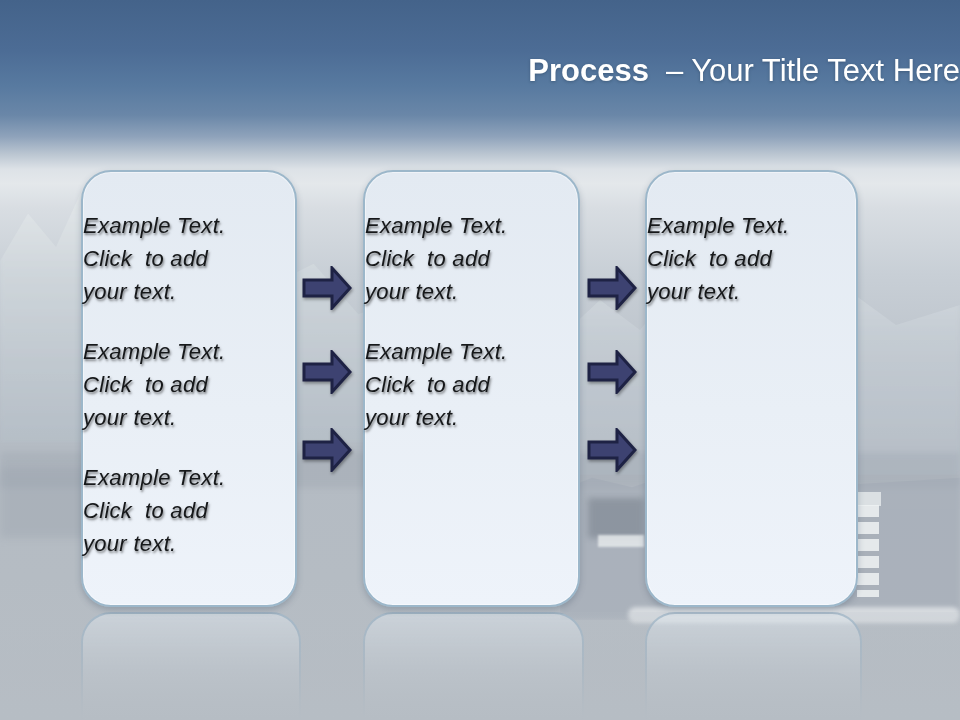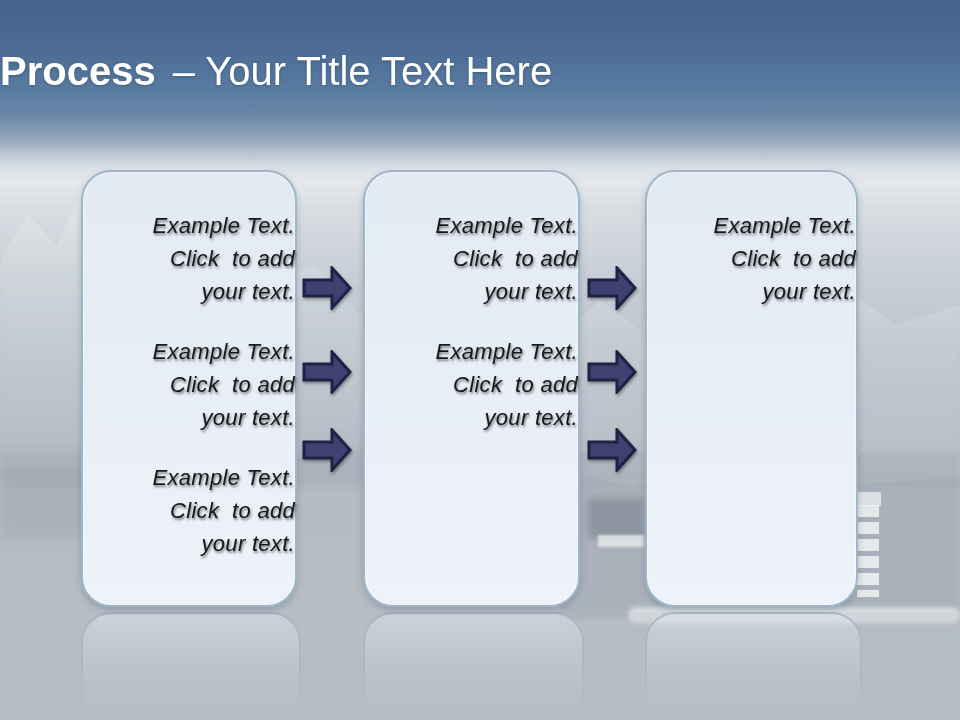--- a/index.html
+++ b/index.html
@@ -46,39 +46,39 @@
   }
   .r-1{left:81px;width:216px;}
   .r-2{left:363px;width:217px;}
   .r-3{left:645px;width:213px;}
   .reflection-fade{
     position:absolute;left:0;top:612px;width:960px;height:108px;
     background:linear-gradient(180deg,rgba(181,188,195,.12) 0%,rgba(181,188,195,.65) 55%,rgba(182,189,196,.92) 85%,#b6bdc4 100%);
   }
   
   .title{
-    position:absolute;left:0;top:52px;width:100%;text-align:left;
-    color:#ffffff;font-size:40px;line-height:38px;
+    position:absolute;left:0;top:52px;width:100%;text-align:right;
+    color:#ffffff;font-size:31px;line-height:38px;
     text-shadow:0 1px 3px rgba(25,45,65,.35);
   }
   .t-bold{font-weight:bold;}
   .t-rest{font-weight:normal;margin-left:17px;}
   
   .pbox{
     position:absolute;top:170px;height:437px;box-sizing:border-box;
     border:2.5px solid #9cb7ca;border-radius:30px;
     background:linear-gradient(180deg,#e3eaf2 0%,#e9eff6 55%,#eef3fa 100%);
     box-shadow:0 3px 6px rgba(70,85,105,.3), inset 0 0 0 1px rgba(255,255,255,.45);
     padding-top:37px;
   }
   .b-1{left:81px;width:216px;}
   .b-2{left:363px;width:217px;}
   .b-3{left:645px;width:213px;}
   .ph{
-    margin:0 0 27px 0;text-align:right;white-space:pre-wrap;
+    margin:0 0 27px 0;text-align:left;white-space:pre-wrap;
     font-style:italic;font-size:22px;line-height:33px;letter-spacing:.3px;
     color:#16181a;text-shadow:1px 2px 2.5px rgba(0,0,0,.5);
   }
   
   .arrow{position:absolute;width:50px;height:44px;filter:drop-shadow(1px 2px 1.5px rgba(0,0,0,.35));}
   .arrow polygon{fill:#3d4271;stroke:#1e2244;stroke-width:3;stroke-linejoin:miter;}
   .g-1{left:302px;} .g-2{left:587px;}
   .row-1{top:266px;} .row-2{top:350px;} .row-3{top:428px;}
 </style>
 </head>

